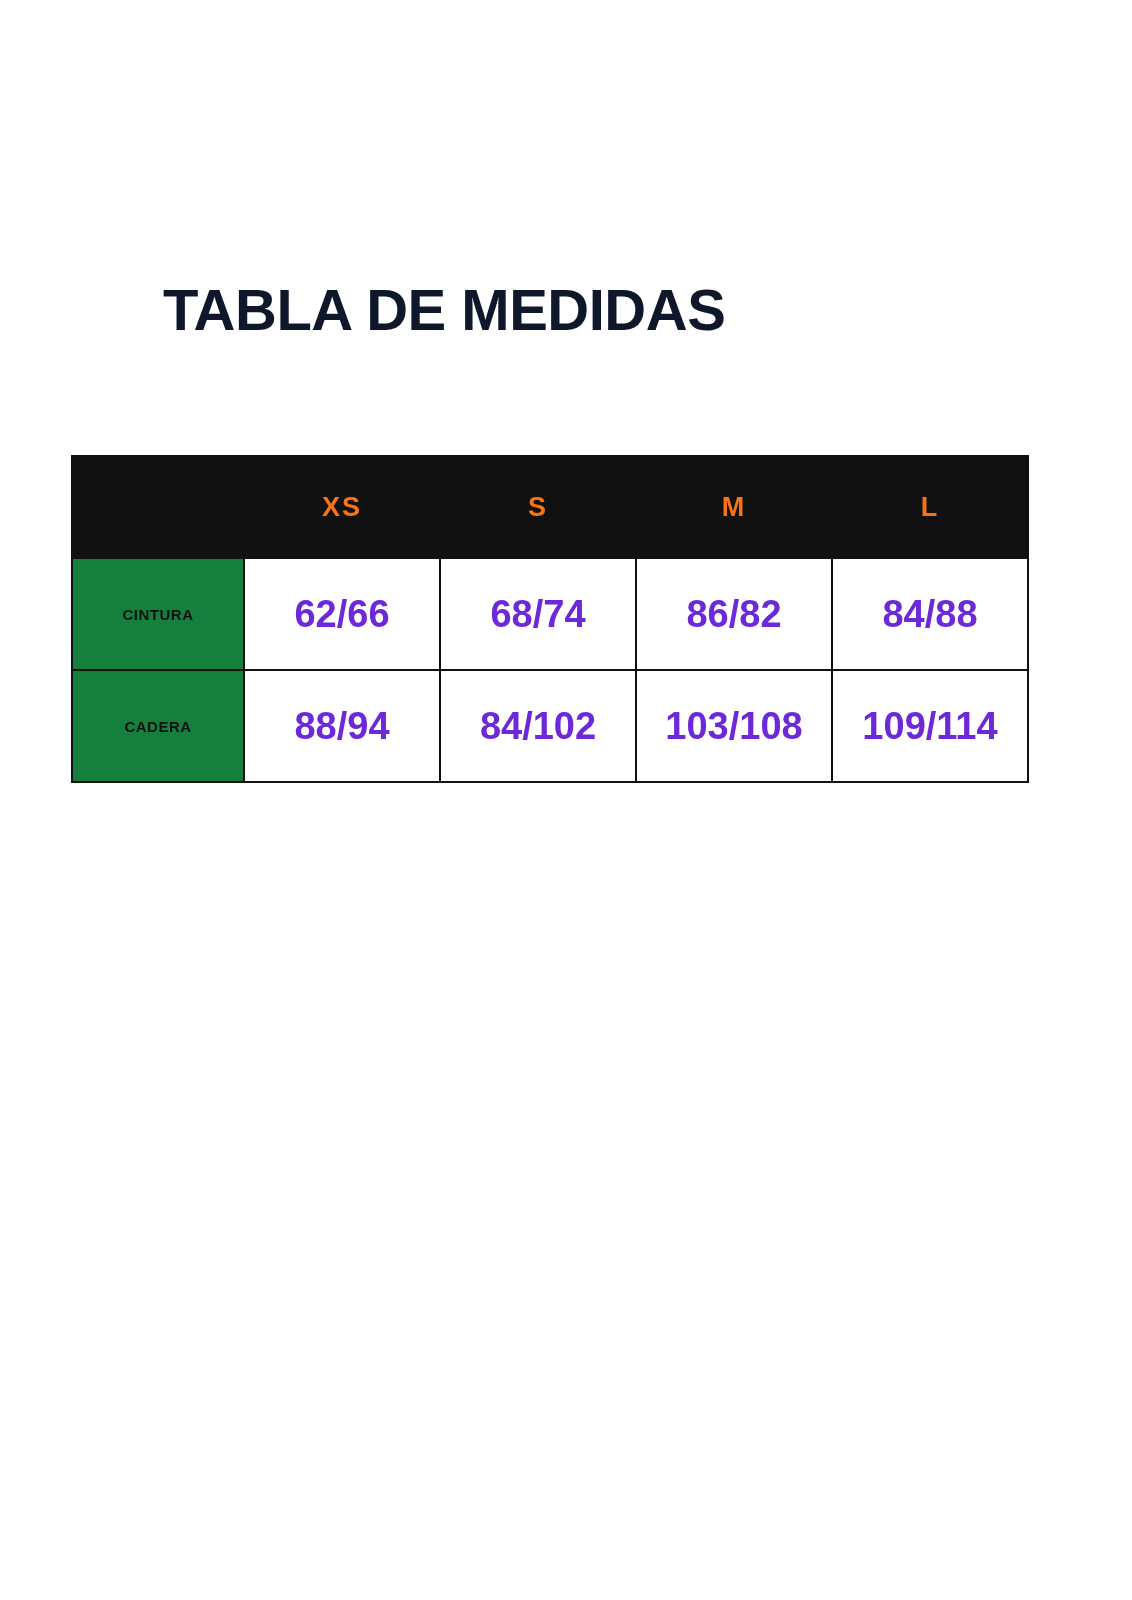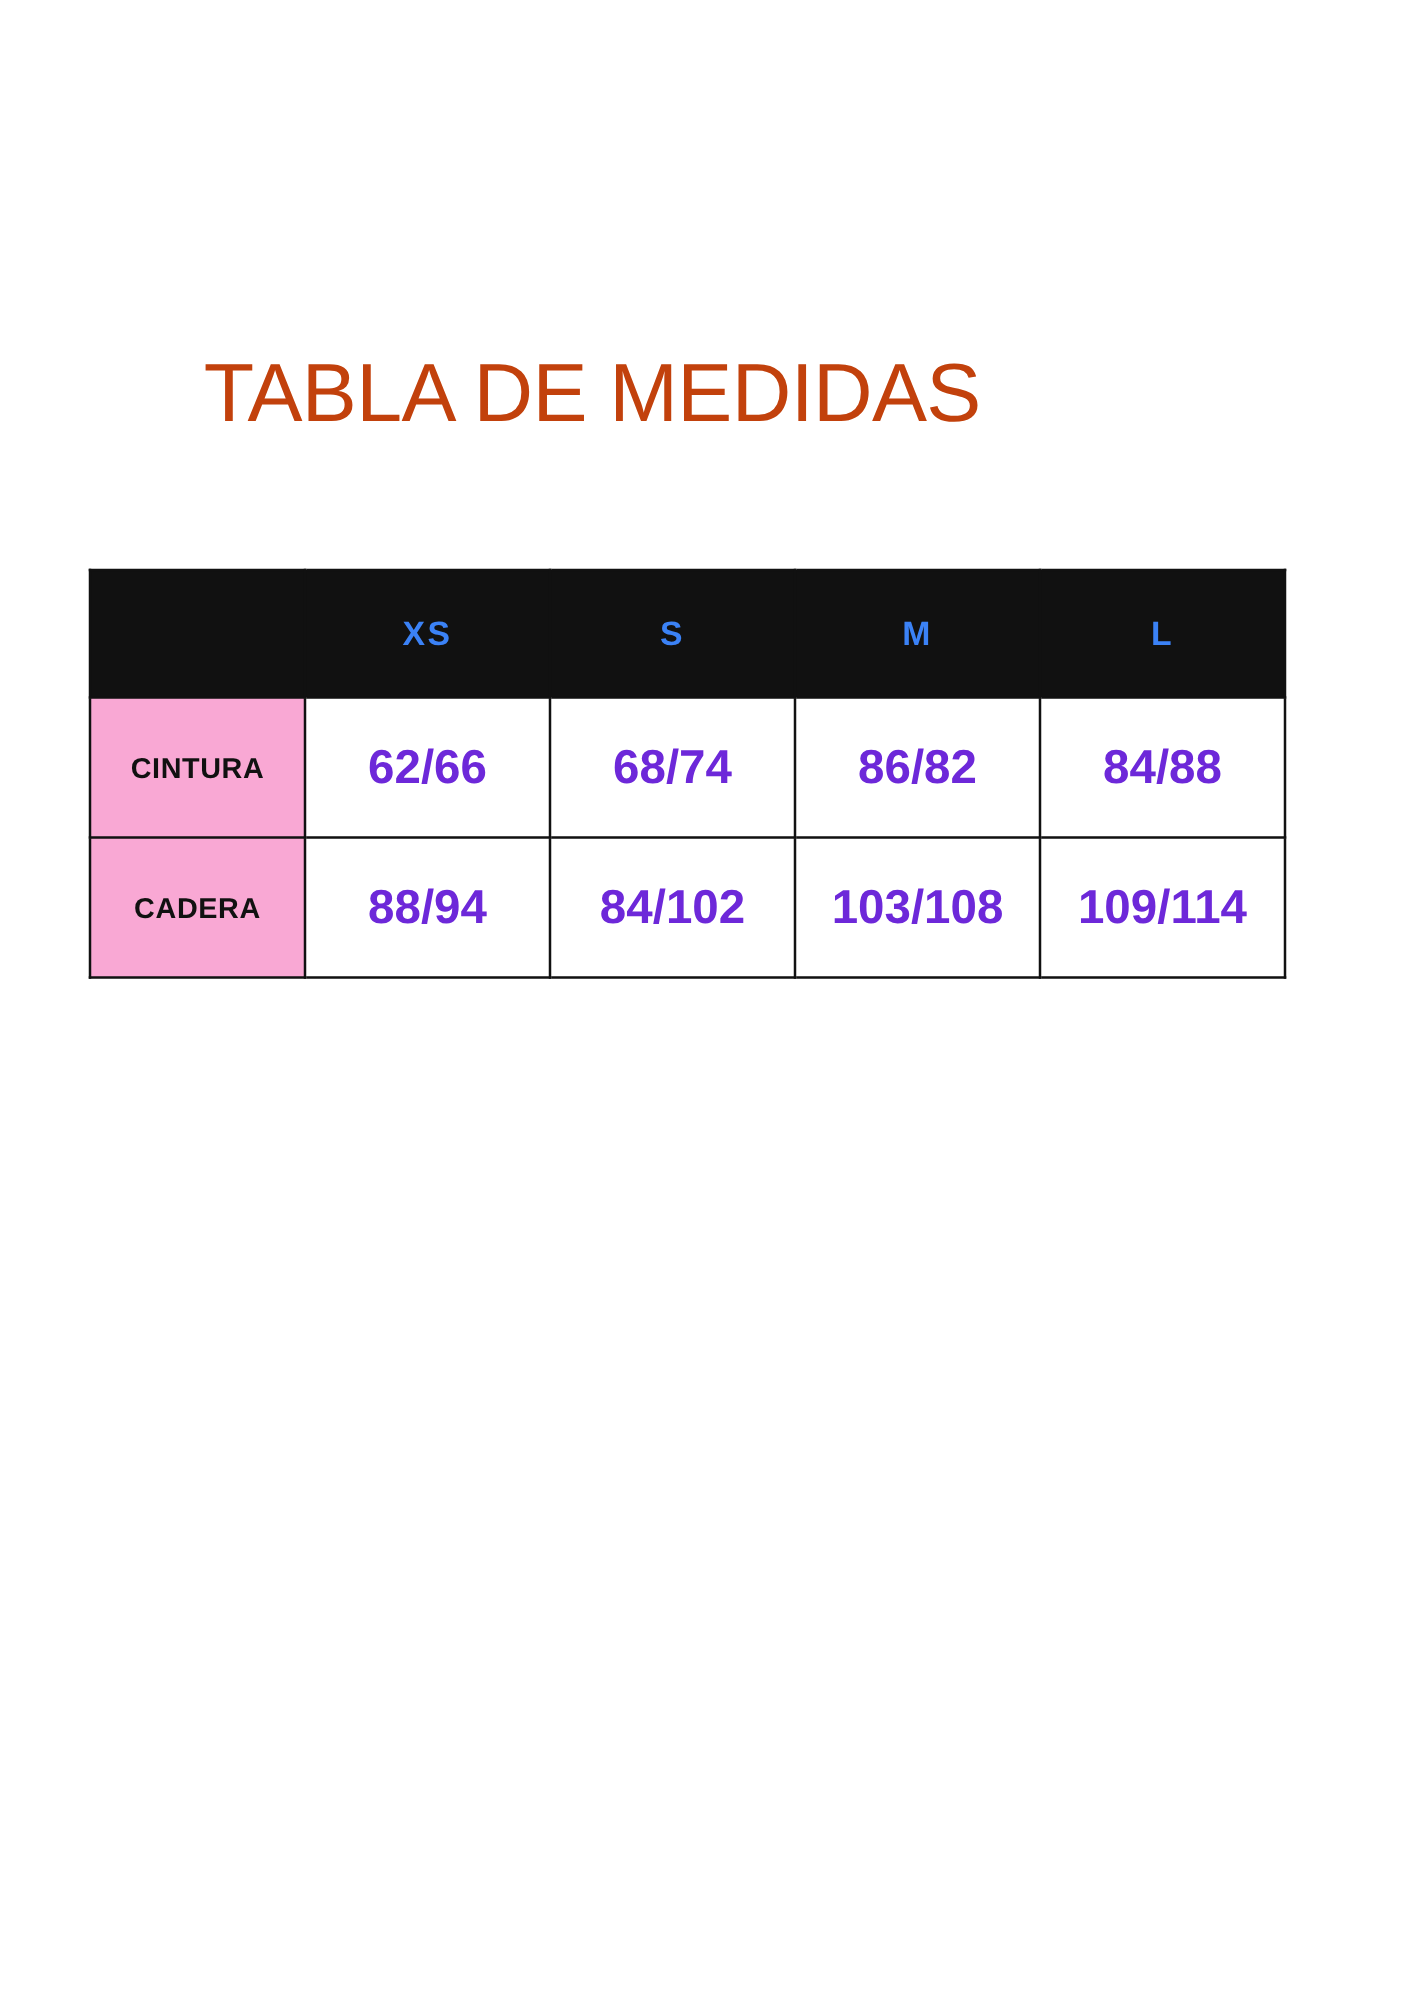--- a/index.html
+++ b/index.html
@@ -19,25 +19,25 @@
   .page {
     position: absolute;
     inset: 0;
     background: #ffffff;
   }
 
   .title {
     position: absolute;
     left: 163px;
     top: 281px;
-    font-size: 66px;
-    font-weight: 400;
+    font-size: 58px;
+    font-weight: 700;
     letter-spacing: -0.5px;
     line-height: 1;
-    color: #c2410c;
+    color: #0f172a;
     white-space: nowrap;
   }
 
   .size-table {
     position: absolute;
     left: 71px;
     top: 455px;
     width: 956px;
     border-collapse: collapse;
     table-layout: fixed;
@@ -46,40 +46,40 @@
   .size-table td, .size-table th {
     border: 2px solid #111111;
     text-align: center;
     vertical-align: middle;
     padding: 0;
     font-weight: 700;
   }
 
   .size-table thead th {
     background: #111111;
-    color: #3b82f6;
+    color: #f97316;
     height: 100px;
     font-size: 27px;
     letter-spacing: 2px;
     border-color: #111111;
   }
 
   .size-table thead th.corner {
     background: #111111;
   }
 
   .size-table tbody tr {
     height: 112px;
   }
 
   .row-label {
-    font-size: 23px;
+    font-size: 15px;
     letter-spacing: 0.5px;
     color: #111111;
-    background: #f9a8d4;
+    background: #15803d;
   }
 
   .cell-value {
     font-size: 38px;
     color: #6d28d9;
     background: #ffffff;
   }
 
   .col-label { width: 172px; }
   .col-size  { width: 196px; }

